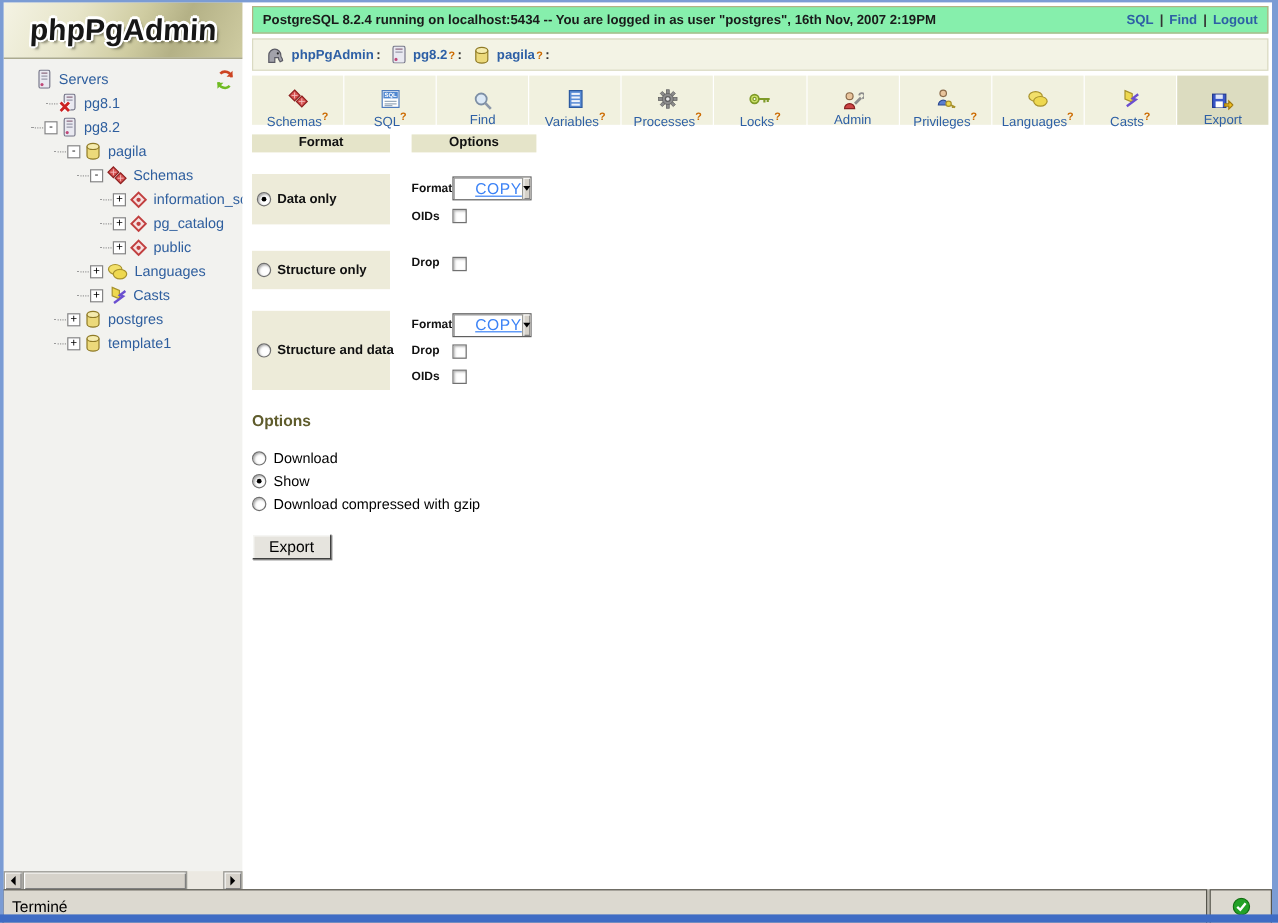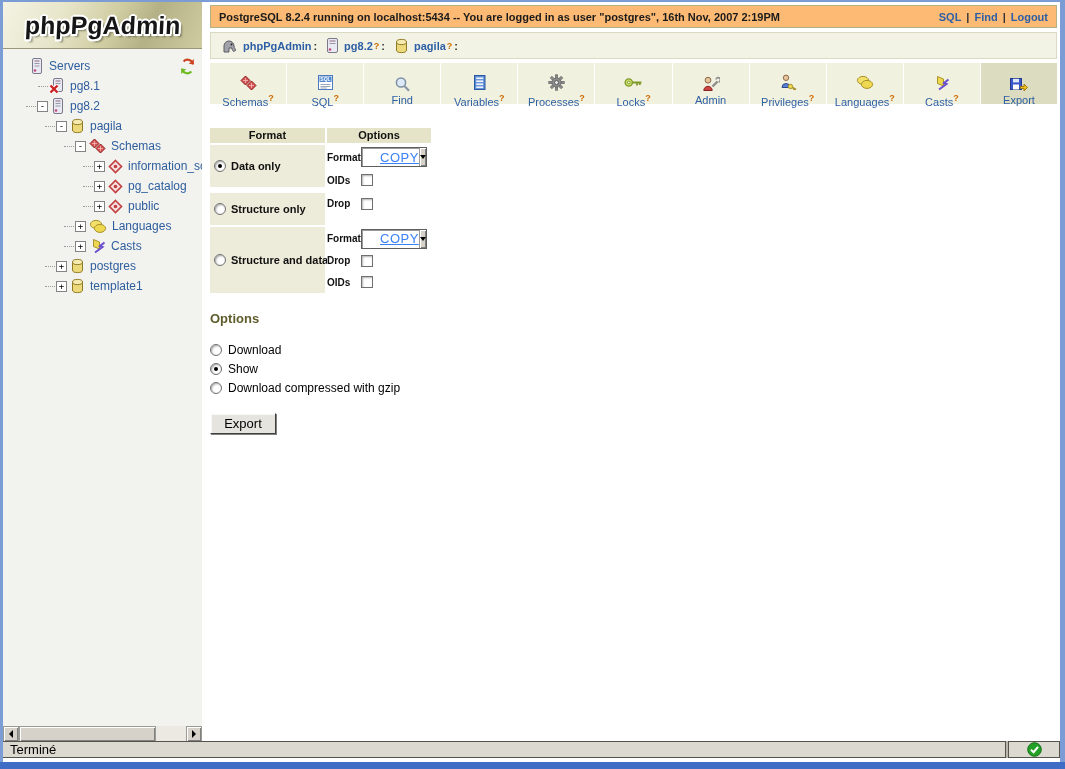--- a/index.html
+++ b/index.html
@@ -37,21 +37,21 @@
     box-shadow:inset 1px 1px 0 #fff, inset -1px -1px 0 #808080; display:flex; align-items:center; justify-content:center; }
   .tri-left { width:0; height:0; border-top:4px solid transparent; border-bottom:4px solid transparent; border-right:4px solid #000; }
   .tri-right { width:0; height:0; border-top:4px solid transparent; border-bottom:4px solid transparent; border-left:4px solid #000; }
   #sb-thumb { width:137px; height:16px; background:#d6d2ca; border:1px solid #9a9a94;
     box-shadow:inset 1px 1px 0 #fff, inset -1px -1px 0 #808080; flex:none; }
   #sb-track { flex:1; }
 
   
   #content { position:absolute; left:202px; top:2px; width:858px; height:740px; background:#fff; overflow:hidden; padding:3px 3px 0 8px; z-index:4; }
 
-  #topbar { margin-top:0; height:23px; background:#fdba74; border:1px solid #b3b184; display:flex; align-items:center; padding:0 8px; }
+  #topbar { margin-top:0; height:23px; background:#86efac; border:1px solid #b3b184; display:flex; align-items:center; padding:0 8px; }
   #topbar-text { font-size:11px; font-weight:bold; color:#1a1a1a; flex:1; }
   #topbar-links { font-size:11px; font-weight:bold; }
   #topbar-links a { color:#2d5fa5; text-decoration:none; }
   #topbar-links .sep { color:#333; margin:0 5px; }
 
   #crumbbar { margin-top:4px; height:27px; background:#f3f3e5; border:1px solid #dadac2; display:flex; align-items:center; padding:0 10px; }
   .crumb { display:inline-flex; align-items:center; margin-right:9px; }
   .crumb a { color:#2d5fa5; font-size:11px; font-weight:bold; text-decoration:none; margin-left:5px; }
   .crumb sup { color:#cc6a00; font-size:9px; font-weight:bold; margin-left:1px; }
   .crumb .colon { color:#333; font-size:11px; font-weight:bold; margin-left:2px; }
@@ -59,21 +59,21 @@
   #toolbar { margin-top:4px; height:41px; background:#fff; display:flex; }
   .tab { flex:1; background:#f1f1df; margin-right:1px; display:flex; flex-direction:column; align-items:center;
     justify-content:center; cursor:pointer; padding-top:14px; }
   .tab:last-child { margin-right:0; }
   .tab.active { background:#dcdcc0; }
   .tab .icn { height:18px; }
   .tab .tlabel { font-size:11px; color:#2d5fa5; margin-top:1px; }
   .tab .tlabel sup { color:#cc6a00; font-size:9px; font-weight:bold; }
 
   
-  #export-table { margin-top:24px; display:grid; grid-template-columns:115px 104px; gap:2px; width:223px; }
+  #export-table { margin-top:8px; display:grid; grid-template-columns:115px 104px; gap:18px; width:223px; }
   .th { background:#e5e4c9; height:15px; font-size:11px; font-weight:bold; color:#111; text-align:center; line-height:15px; }
   .fmt-cell { background:#edebd9; display:flex; align-items:center; padding-left:4px; }
   .fmt-cell .rlabel { font-size:11px; font-weight:bold; color:#111; margin-left:5px; white-space:nowrap; }
   .opt-cell { background:#fff; display:flex; flex-direction:column; justify-content:center; }
   .opt-line { display:flex; align-items:center; height:22px; }
   .opt-line.sel-line { height:24px; }
   .opt-line .olabel { width:34px; font-size:10px; font-weight:bold; color:#111; flex:none; }
 
   
   .radio { width:12px; height:12px; border-radius:50%; background:#fff; border:1px solid #707070;
@@ -91,21 +91,21 @@
   #options-heading { margin-top:18px; font-size:13px; font-weight:bold; color:#5f5c2c; }
   #options-radios { margin-top:14px; }
   .oradio-line { display:flex; align-items:center; height:19px; }
   .oradio-line .orlabel { font-size:12px; color:#000; margin-left:6px; }
 
   #export-btn { margin-top:16px; width:66px; height:21px; background:#e6e4de; border:1px solid #404040;
     border-top-color:#fff; border-left-color:#fff; box-shadow:1px 1px 0 #808080, inset 1px 1px 0 #f8f8f6;
     font-size:13px; font-family:"Liberation Sans", sans-serif; color:#000; cursor:pointer; }
 
   
-  #statusbar { position:absolute; left:2px; top:741px; width:1058px; height:17px; background:#b9b6ad; display:flex; z-index:40; }
+  #statusbar { position:absolute; left:2px; top:741px; width:1058px; height:29px; background:#b9b6ad; display:flex; z-index:40; }
   .spanel { border:1px solid #55544c; background:#dcd9d0; display:flex; align-items:center; }
   #status-left { flex:1; padding-left:7px; }
   #status-text { font-size:13px; color:#000; }
   #status-right { width:52px; margin-left:2px; justify-content:center; }
 </style>
 </head>
 <body>
 
 <div id="window">
 

